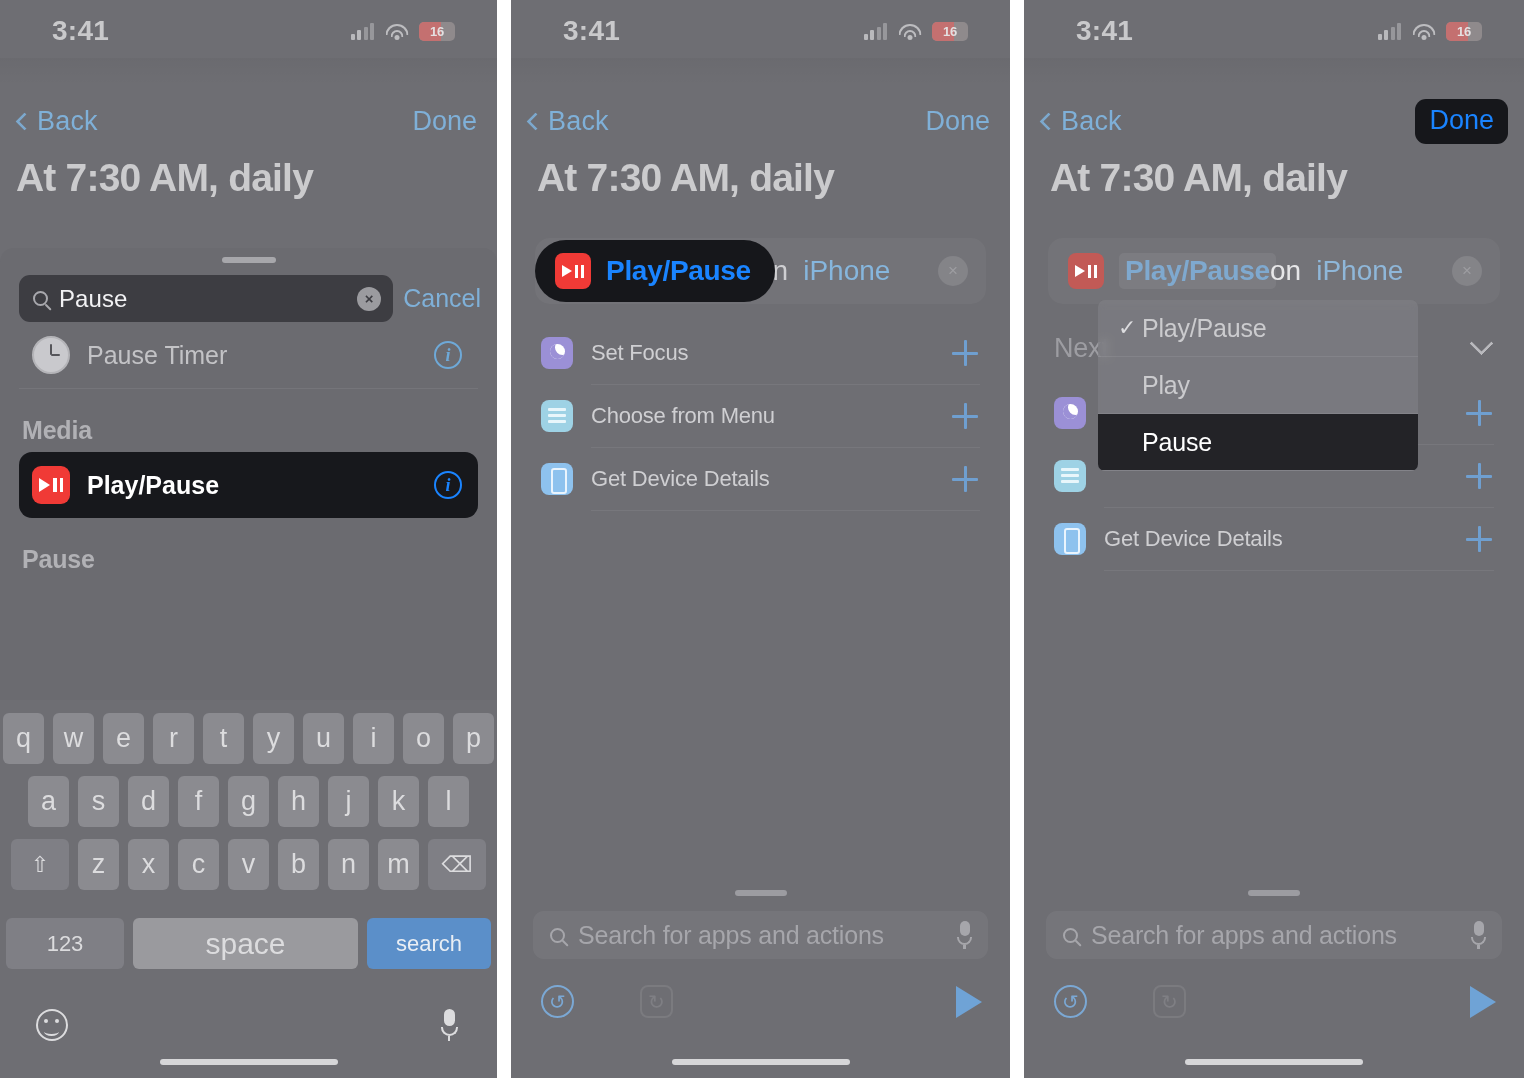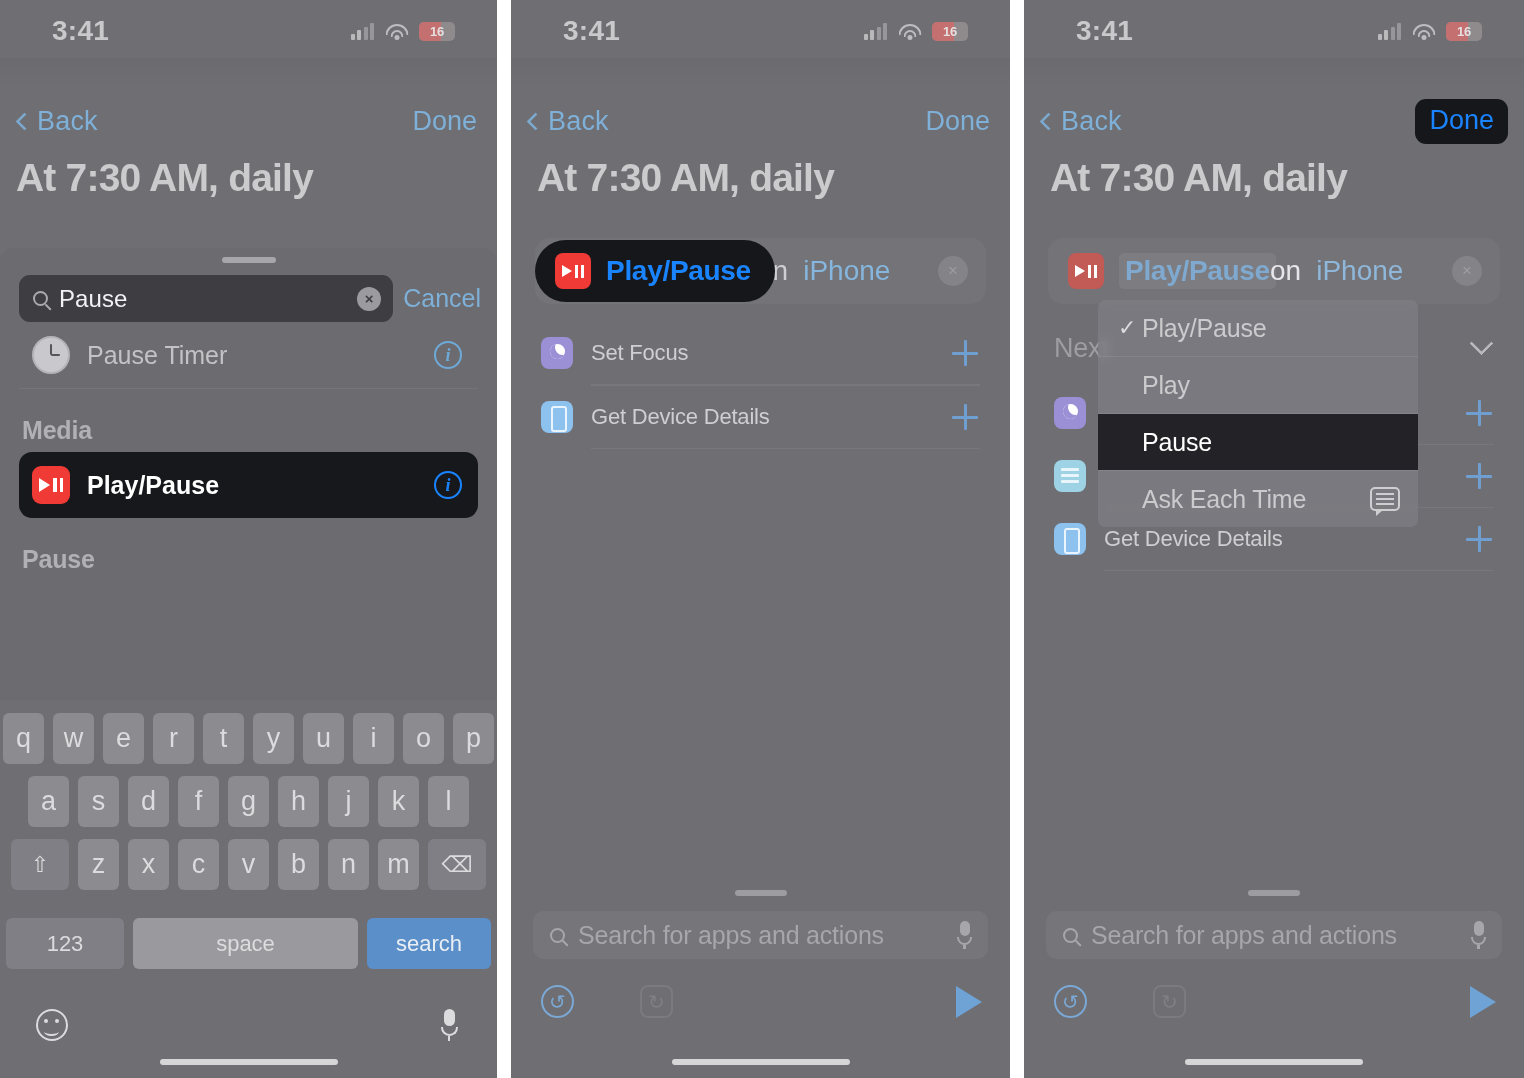--- a/index.html
+++ b/index.html
@@ -194,21 +194,21 @@
   .key {
     width: 41px; height: 51px; border-radius: 6px; background: #8b8b90;
     display: flex; align-items: center; justify-content: center;
     font-size: 27px; color: #dcdcde; font-weight: 400;
   }
   .krow.r2 { padding: 0 25px; }
   .krow.r3 { padding: 0 0; }
   .key.wide { width: 58px; background: #7f7f85; font-size: 22px; }
   .krow.r4 { gap: 9px; padding: 16px 4px; }
   .key.num { width: 118px; height: 51px; background: #7f7f85; font-size: 22px; }
-  .key.space { width: 225px; height: 51px; background: #9a9a9e; font-size: 22px; text-align: center; }
+  .key.space { width: 225px; height: 51px; background: #9a9a9e; font-size: 30px; text-align: center; }
   .key.search { width: 124px; height: 51px; background: #5b8fc9; font-size: 22px; color: #e9eef4; }
   .kbbottom {
     display: flex; align-items: center; justify-content: space-between;
     padding: 12px 40px 0 36px;
   }
   .emoji {
     width: 32px; height: 32px; border-radius: 50%;
     border: 2.5px solid #dcdcde; position: relative;
   }
   .emoji::before {
@@ -601,20 +601,29 @@
       </div>
 
 
       <div class="sg-list">
         <div class="sg-row">
           <div class="sg-ic focus"></div>
           <span class="sg-label">Set Focus</span>
           <div class="plus"></div>
         </div>
         <div class="sg-div"></div>
+        <div class="sg-row">
+          <div class="sg-ic menu">
+              <span class="ln"></span>
+              <span class="ln"></span>
+              <span class="ln"></span>
+            </div>
+          <span class="sg-label">Choose from Menu</span>
+          <div class="plus"></div>
+        </div>
         <div class="sg-div"></div>
         <div class="sg-row">
           <div class="sg-ic device"></div>
           <span class="sg-label">Get Device Details</span>
           <div class="plus"></div>
         </div>
         <div class="sg-div"></div>
       </div>
     </div>
 
@@ -739,25 +748,20 @@
       <div class="dd-item">
         <span class="chk"></span>
         <span class="dd-label">Play</span>
       </div>
       <div class="dd-sep"></div>
       <div class="dd-item hl">
         <span class="chk"></span>
         <span class="dd-label">Pause</span>
       </div>
       <div class="dd-sep"></div>
-      <div class="dd-item">
-        <span class="chk"></span>
-        <span class="dd-label">Ask Each Time</span>
-        <span class="bubble-ic"></span>
-      </div>
     </div>
 
     <div class="bottom-area">
       <div class="bot-grabber"></div>
       <div class="botsearch">
         <div class="mag2"></div>
         <div class="ph">Search for apps and actions</div>
         <div class="mic2">
           <div class="cap2"></div>
             <div class="arc"></div>

